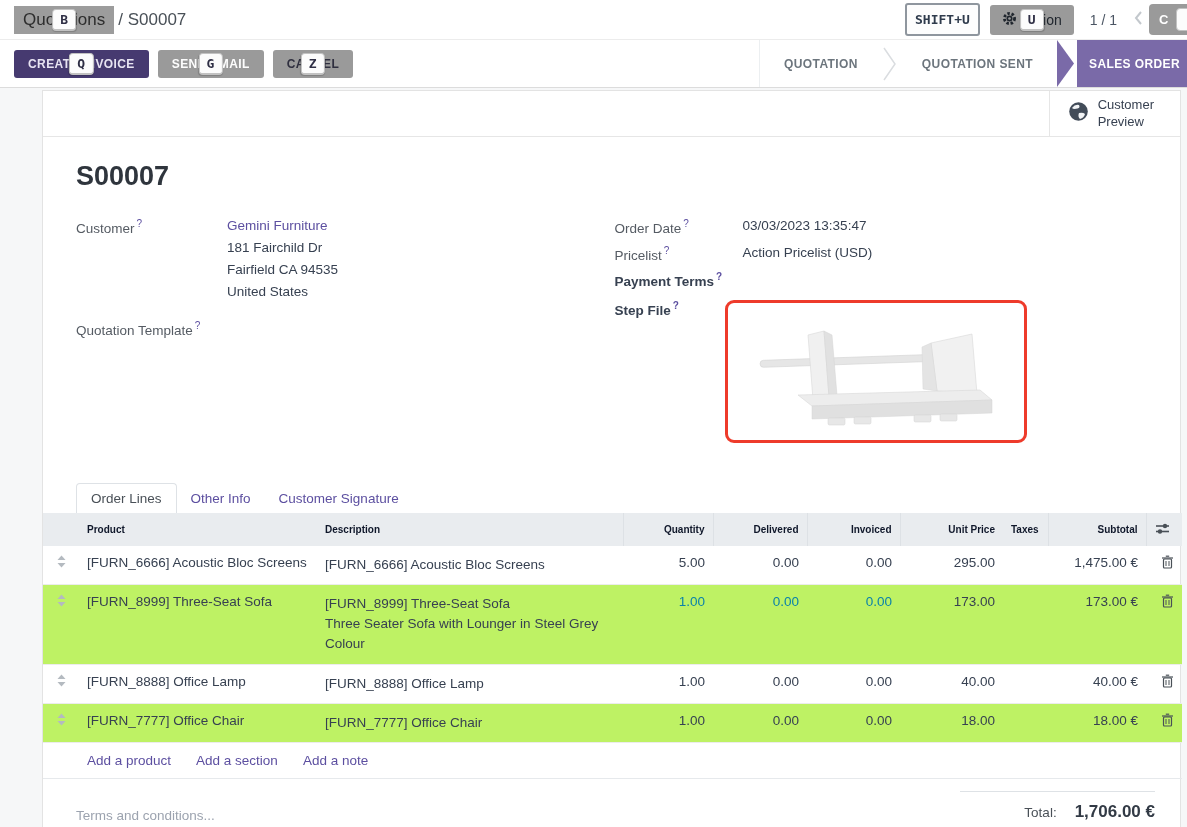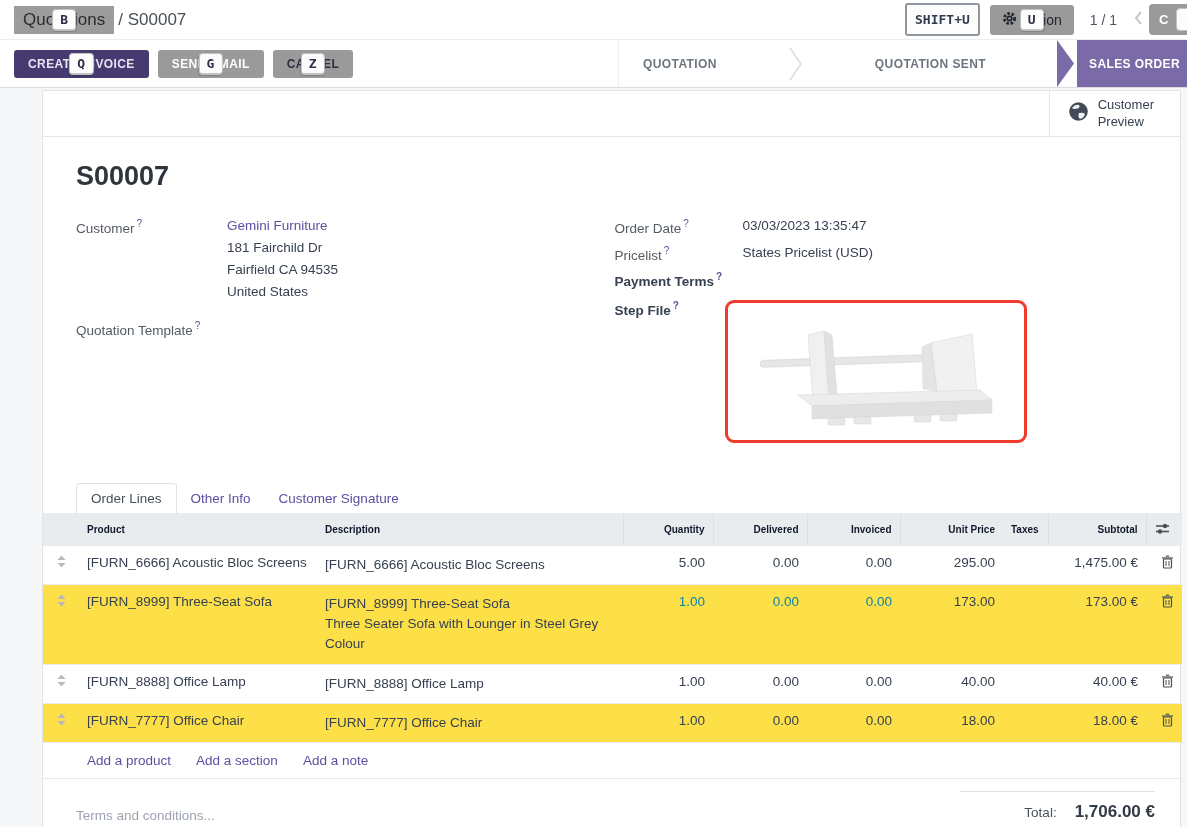--- a/index.html
+++ b/index.html
@@ -33,21 +33,21 @@
 
   
   .btnbar { position:relative; height:48px; background:#fff; border-bottom:1px solid #dcdcdc;
     display:flex; align-items:center; padding:0 0 0 14px; overflow:hidden; }
   .o-btn { position:relative; height:28px; padding:0 14px; font-size:12px; font-weight:700;
     letter-spacing:.4px; border:none; border-radius:3px; margin-right:9px; cursor:pointer; }
   .o-btn.primary { background:#463a70; color:#e7e3f2; }
   .o-btn.grey-light { background:#9a9a9a; color:#fdfdfd; }
   .o-btn.grey-dark { background:#9a9a9a; color:#2f2f3f; }
 
-  .statusbar { margin-left:auto; height:100%; display:flex; align-items:stretch; border-left:1px solid #eceff1;gap:47px; }
+  .statusbar { margin-left:auto; height:100%; display:flex; align-items:stretch; border-left:1px solid #eceff1; }
   .step { display:flex; align-items:center; padding:0 24px; font-size:12px; font-weight:700;
     letter-spacing:.4px; color:#6c757d; background:#fff; cursor:pointer; }
   .step-sep { align-self:stretch; }
   .step-final { display:flex; align-items:stretch; cursor:pointer; }
   .step-final .arrowhead { width:17px; background:#7a6aa8;
     clip-path:polygon(0 0, 100% 50%, 0 100%); }
   .step-final .banner { background:#7a6aa8; color:#fff; display:flex; align-items:center;
     font-size:12px; font-weight:700; letter-spacing:.4px; padding:0 18px 0 12px;
     margin-left:3px; white-space:nowrap; width:110px; }
 
@@ -81,21 +81,21 @@
   .tab.active { color:#495057; background:#fff; border:1px solid #dee2e6; border-bottom:none;
     border-radius:4px 4px 0 0; }
 
   
   table.lines { width:1139px; border-collapse:collapse; table-layout:fixed; font-size:13.5px; }
   .lines th { background:#e9ecef; color:#0f172a; font-weight:700; font-size:10px;
     padding:9px 8px; text-align:left; }
   .lines th.num, .lines td.num { text-align:right; }
   .lines th.sep { border-left:1px solid #dde1e5; }
   .lines td { padding:9px 8px; vertical-align:top; color:#374151; border-bottom:1px solid #ececec; }
-  .lines tr.striped td { background:#fde047; }
+  .lines tr.striped td { background:#bef264; }
   .lines tr.hl td.editable { color:#0a82aa; }
   .desc-cell { white-space:pre-line; line-height:1.5; }
   .handle-cell { text-align:center; width:36px; }
   .icon-cell { text-align:center; }
   .subtotal-cell { white-space:nowrap; }
   .trash { vertical-align:-2px; margin-left:6px; }
   .addrow td { border-bottom:1px solid #e6e9ec; padding:10px 8px; }
   .addlink { color:#5c4fa0; font-size:13.5px; margin-right:22px; cursor:pointer; }
 
   
@@ -229,21 +229,21 @@
           <div class="field-row">
             <div class="f-label-r">
               <span>Order Date</span><sup class="f-help">?</sup>
             </div>
             <div class="f-value">03/03/2023 13:35:47</div>
           </div>
           <div class="field-row" style="margin-top:9px;">
             <div class="f-label-r">
               <span>Pricelist</span><sup class="f-help">?</sup>
             </div>
-            <div class="f-value">States Pricelist (USD)</div>
+            <div class="f-value">Action Pricelist (USD)</div>
           </div>
           <div class="field-row" style="margin-top:9px;">
             <div class="f-label-r bold">
               <span>Payment Terms</span><sup class="f-help">?</sup>
             </div>
             <div class="f-value"></div>
           </div>
           <div class="field-row" style="margin-top:11px;">
             <div class="f-label-r bold">
               <span>Step File</span><sup class="f-help">?</sup>

